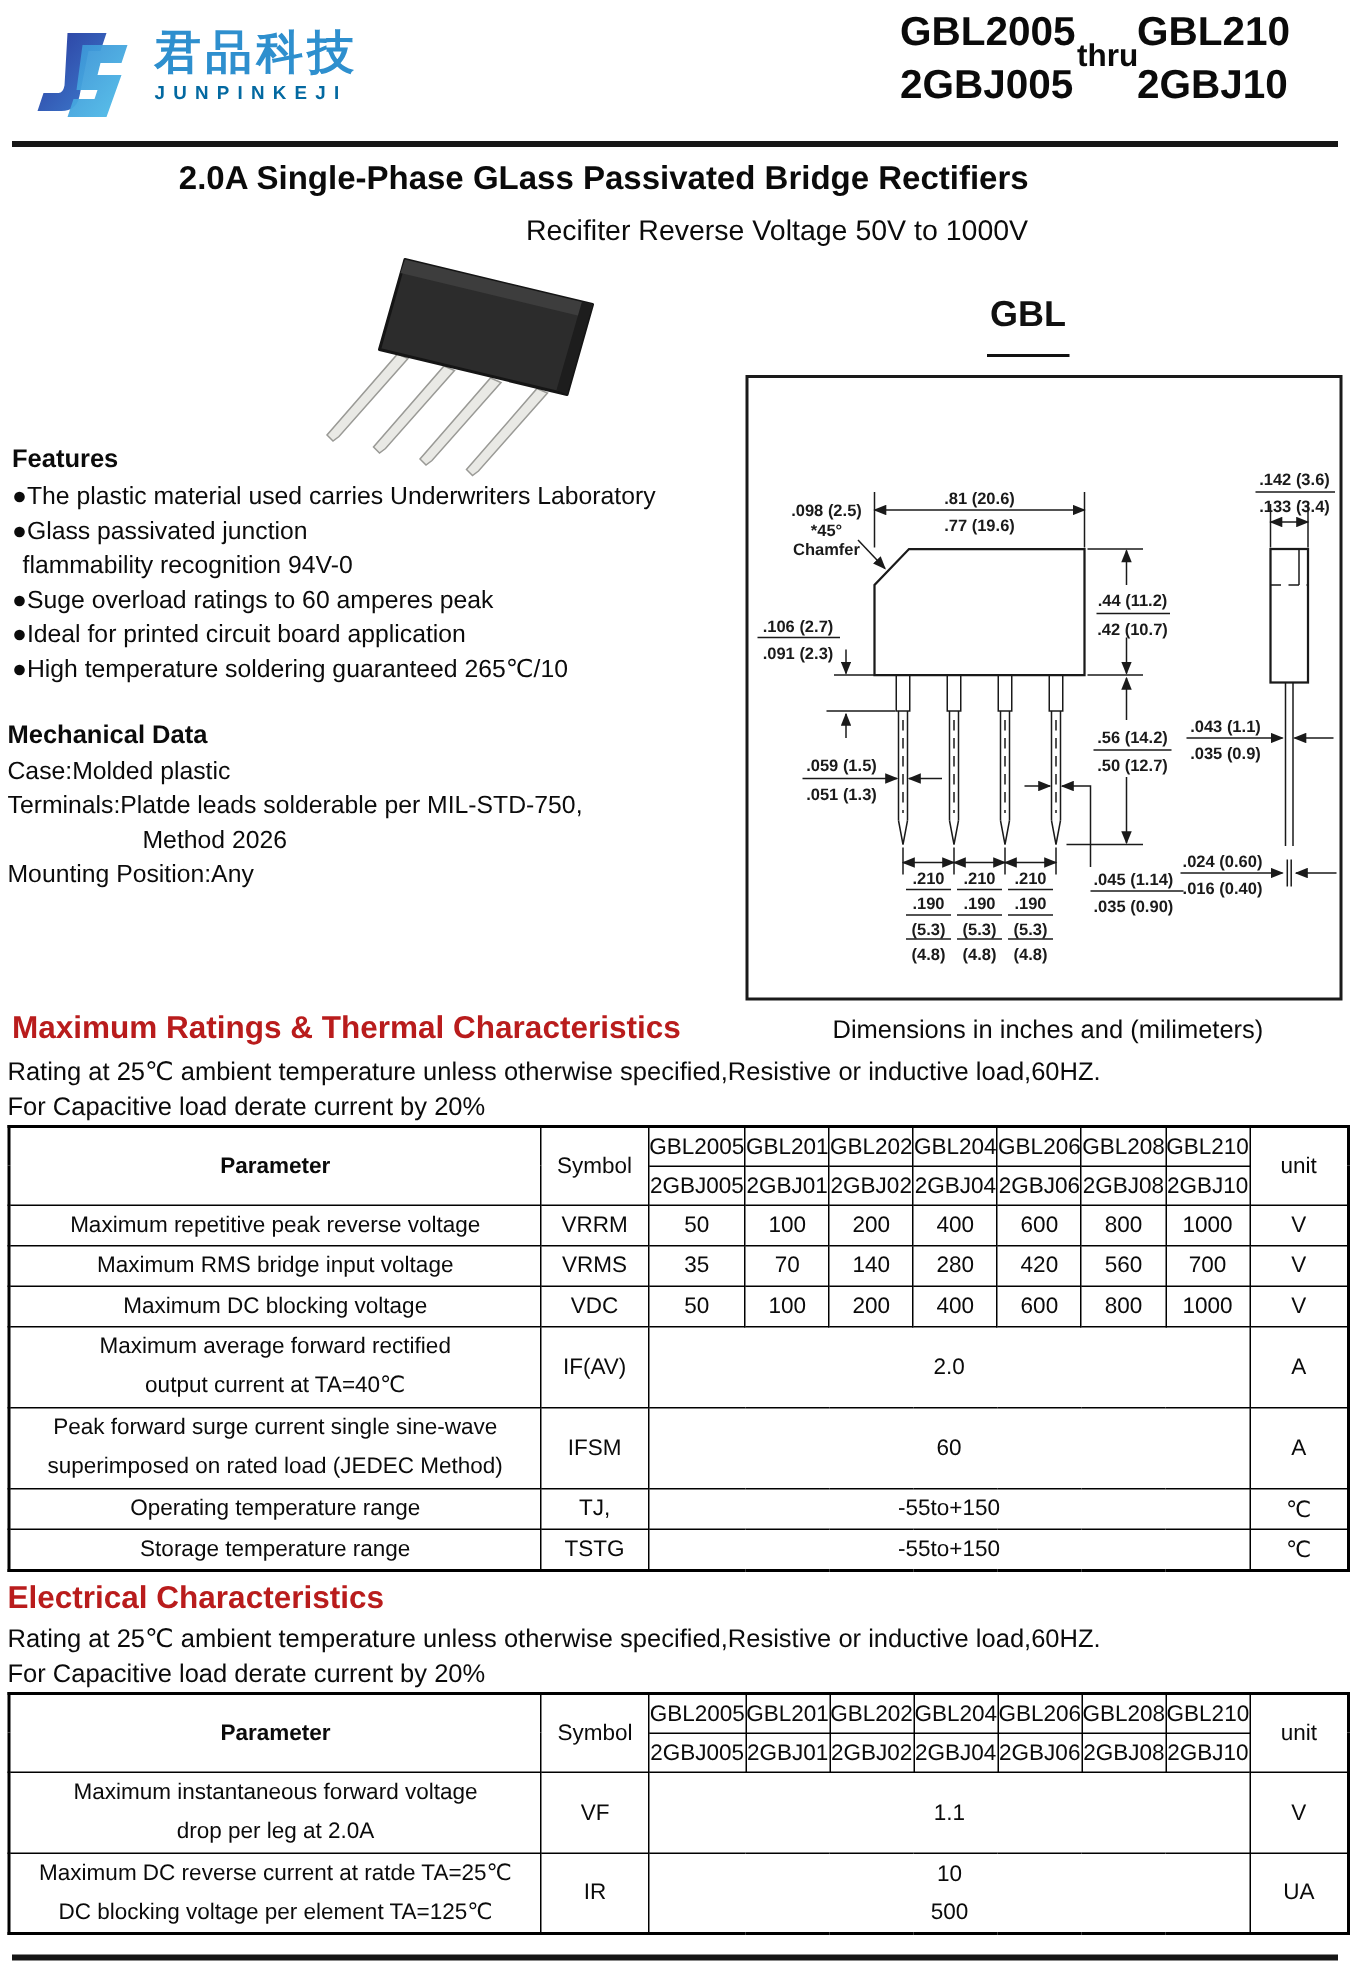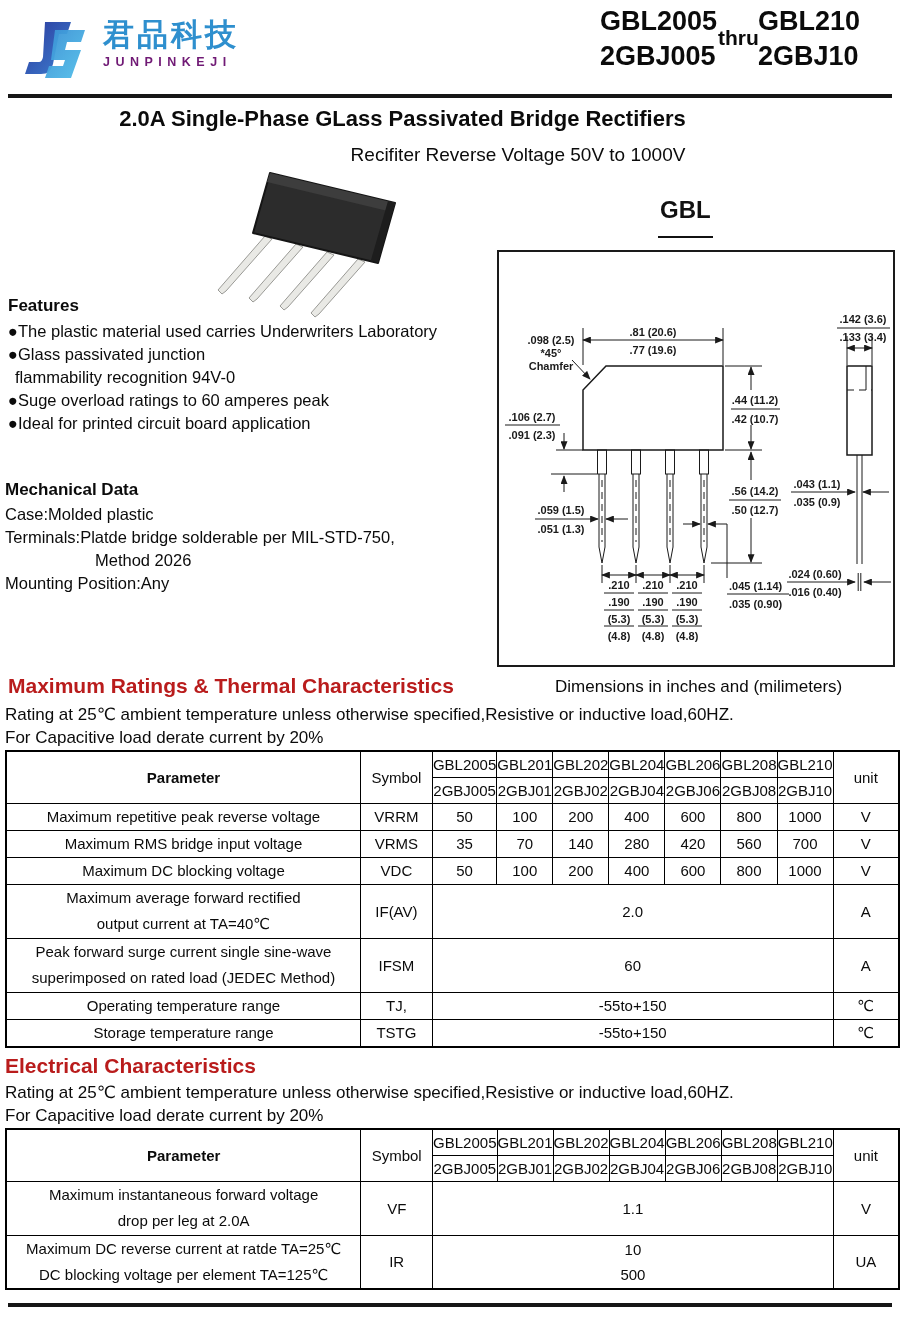--- a/index.html
+++ b/index.html
@@ -2,21 +2,21 @@
 <html><head>
 <meta charset="utf-8">
 <style>
   html,body{margin:0;padding:0;background:#fff;}
   .page{position:relative;width:900px;height:1319px;background:#ffffff;overflow:hidden;
         font-family:"Liberation Sans","DejaVu Sans",sans-serif;color:#111;}
   .abs{position:absolute;}
 
   
   .logo-cn{font-size:31px;font-weight:bold;color:#2e8fce;letter-spacing:3px;line-height:34px;}
-  .logo-en{font-size:12.5px;font-weight:bold;color:#701a75;letter-spacing:5.5px;margin-top:3px;}
+  .logo-en{font-size:12.5px;font-weight:bold;color:#0369a1;letter-spacing:5.5px;margin-top:3px;}
   .pn-stack{font-size:27px;font-weight:bold;line-height:35px;color:#0b0b0b;white-space:nowrap;}
   .pn-thru{font-size:21px;font-weight:bold;color:#0b0b0b;}
   .rule{background:#161616;}
 
   
   .title{font-size:22px;font-weight:bold;text-align:center;color:#0b0b0b;}
   .subtitle{font-size:19px;text-align:center;color:#0b0b0b;}
   .gbl-label{font-size:24px;font-weight:bold;border-bottom:2px solid #111;padding:0 2px 12px 2px;}
 
   
@@ -256,28 +256,29 @@
   </div>
 
   <div class="abs" style="left:8px;top:296px;width:480px;">
     <div class="h1">Features</div>
     <div class="body-text" style="margin-top:4px;">
       <div class="feat-line">●The plastic material used carries Underwriters Laboratory</div>
       <div class="feat-line">●Glass passivated junction</div>
       <div class="feat-line cont">flammability recognition 94V-0</div>
       <div class="feat-line">●Suge overload ratings to 60 amperes peak</div>
       <div class="feat-line">●Ideal for printed circuit board application</div>
+      <div class="feat-line">●High temperature soldering guaranteed 265℃/10</div>
     </div>
   </div>
 
   <div class="abs" style="left:5px;top:480px;width:480px;">
     <div class="h1">Mechanical Data</div>
     <div class="body-text" style="margin-top:3px;">
       <div>Case:Molded plastic</div>
-      <div>Terminals:Platde bridge solderable per MIL-STD-750,</div>
+      <div>Terminals:Platde leads solderable per MIL-STD-750,</div>
       <div class="indent90">Method 2026</div>
       <div>Mounting Position:Any</div>
     </div>
   </div>
 
   <div class="abs h2" style="left:8px;top:674px;">Maximum Ratings &amp; Thermal Characteristics</div>
   <div class="abs dims-note" style="left:555px;top:677px;">Dimensions in inches and (milimeters)</div>
   <div class="abs note" style="left:5px;top:703px;width:890px;">
     <div>Rating at 25℃ ambient temperature unless otherwise specified,Resistive or inductive load,60HZ.</div>
     <div>For Capacitive load derate current by 20%</div>

